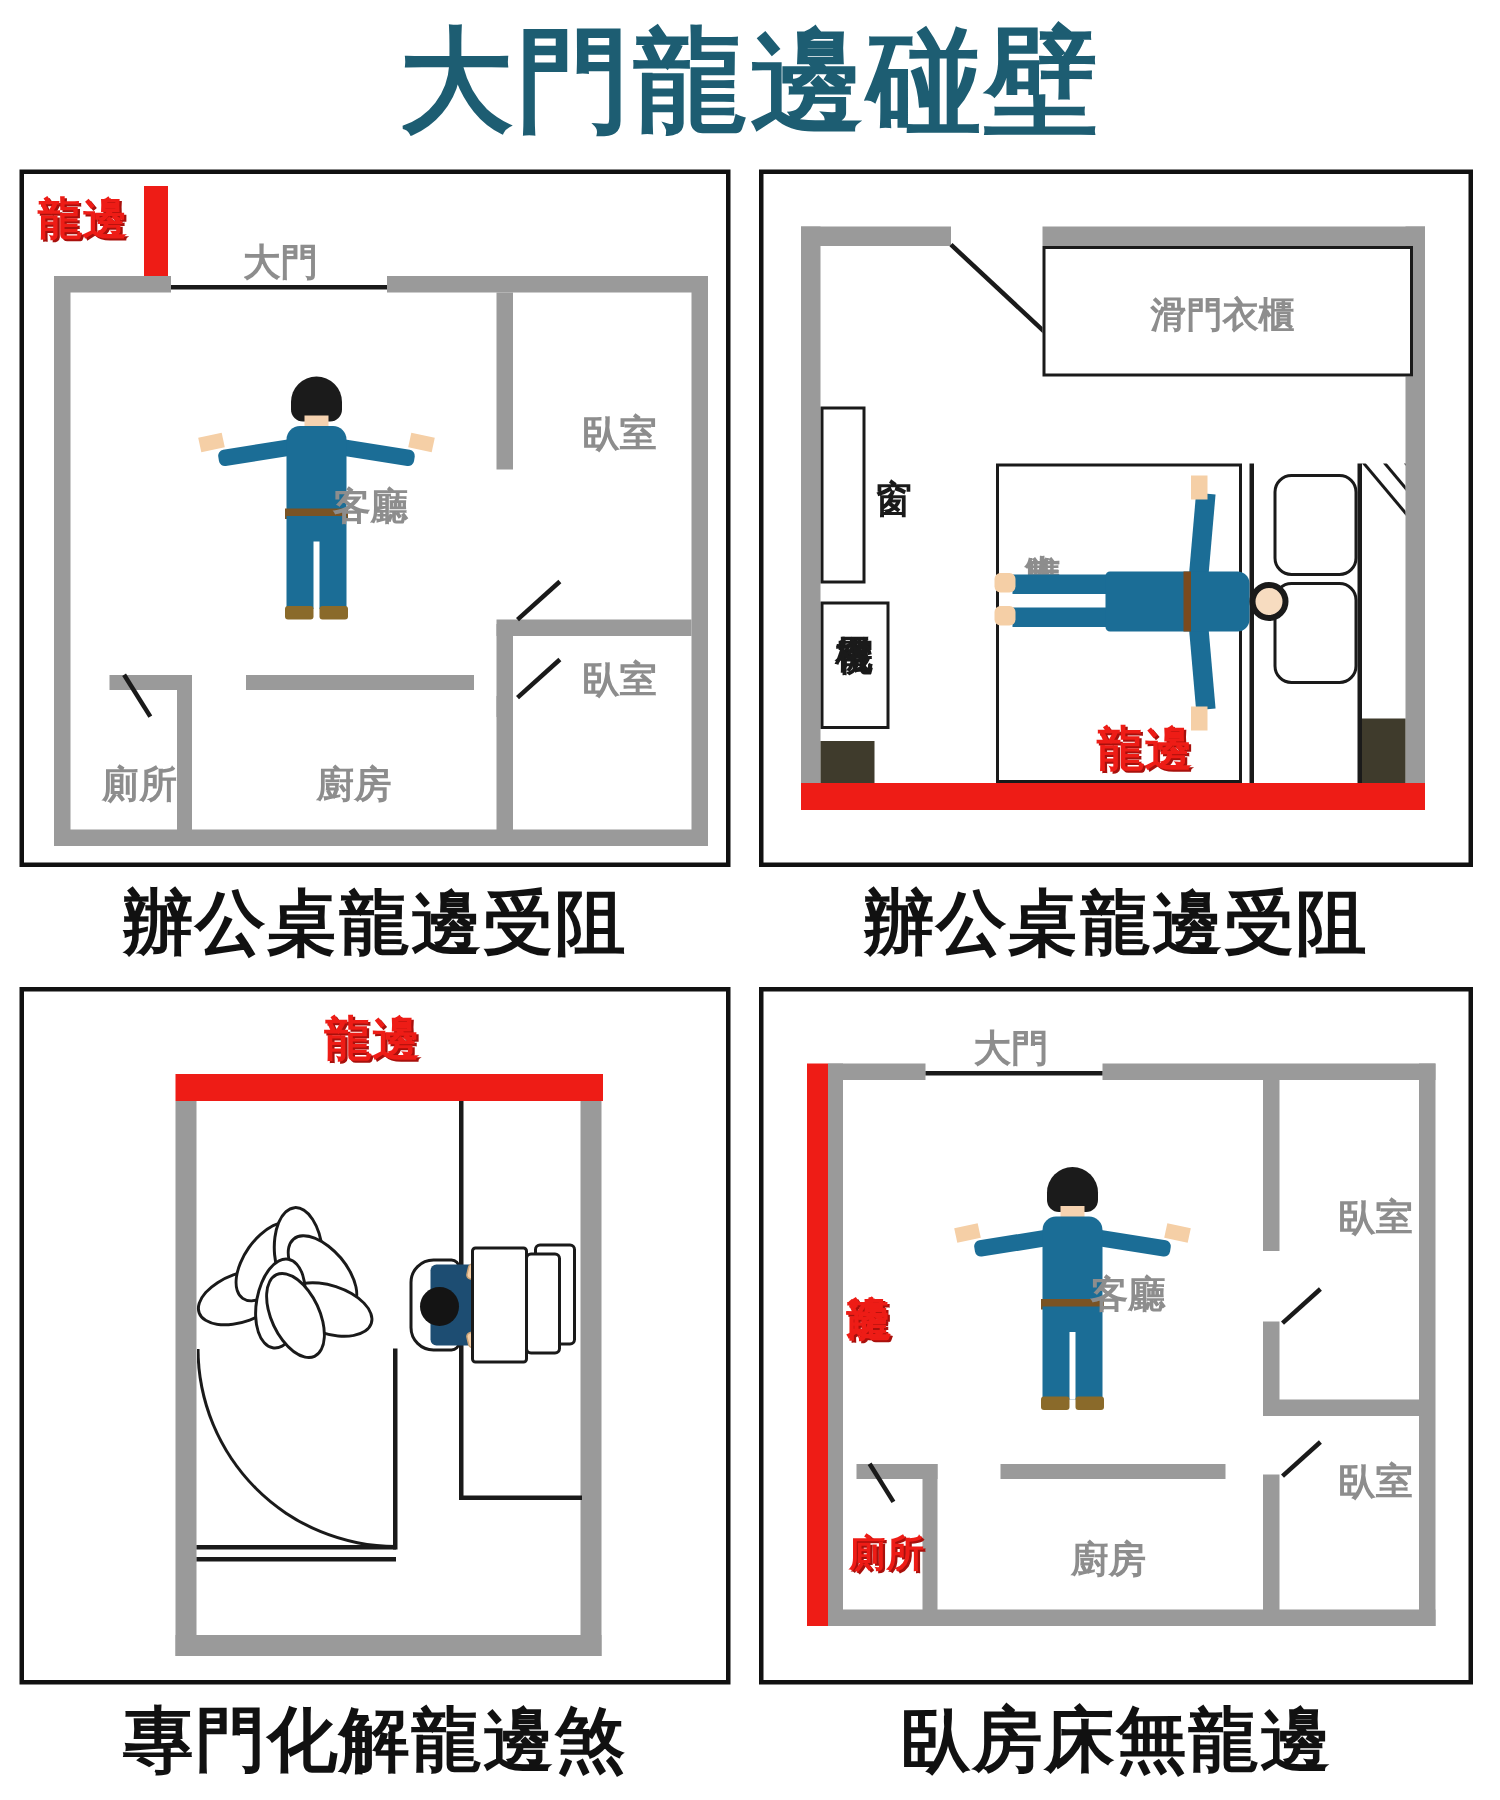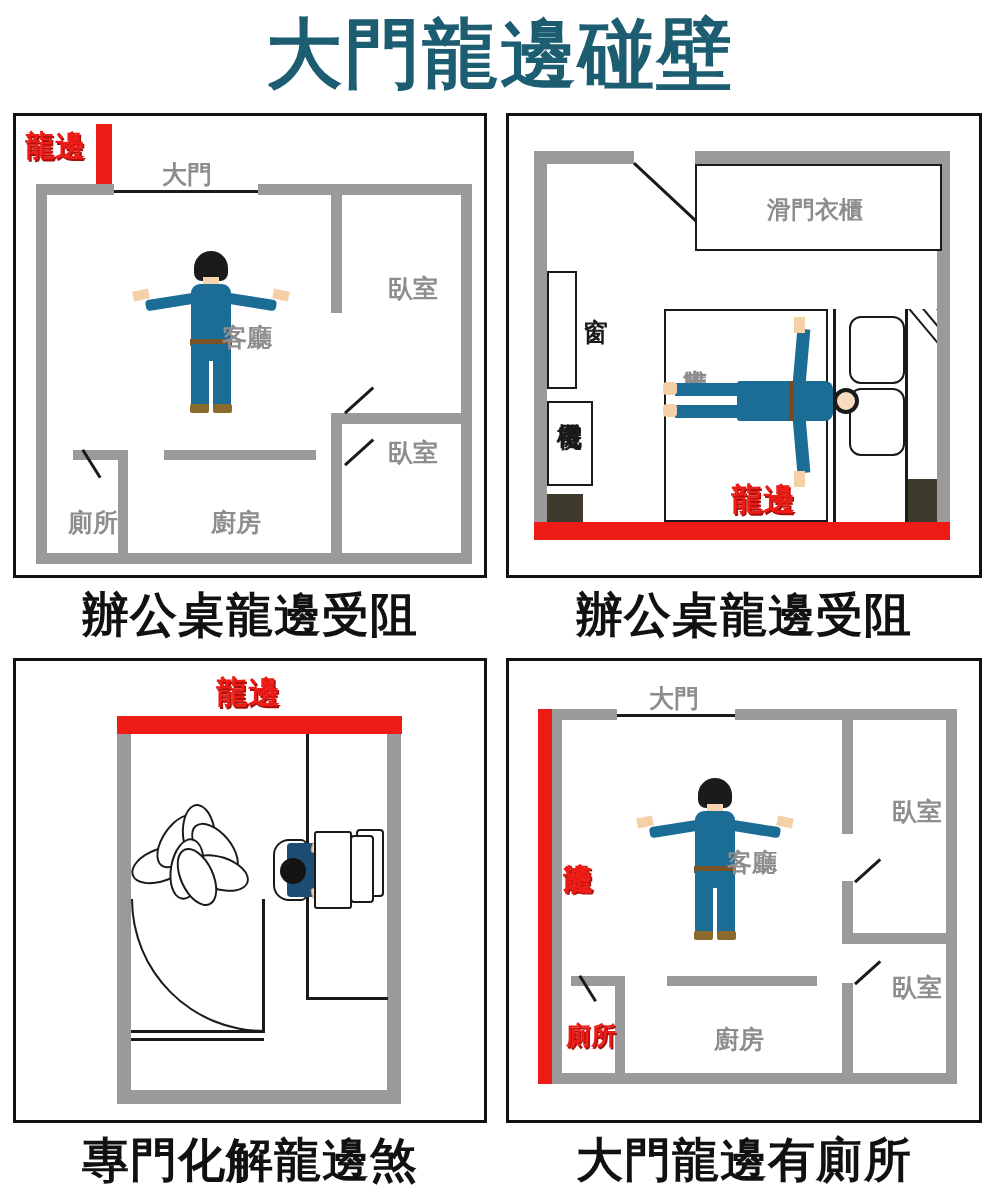--- a/index.html
+++ b/index.html
@@ -309,13 +309,13 @@
       <div class="torso"></div>
       <div class="belt"></div>
       <div class="legs"></div>
       <div class="legsplit"></div>
       <div class="shoe l"></div>
       <div class="shoe r"></div>
     </div>
     <div class="lbl" style="left:218px;top:185px;font-size:25px;">客廳</div>
   </div>
 </div>
-<div class="caption" id="cap-4">大門龍邊有廁所</div>
+<div class="caption" id="cap-4">臥房床無龍邊</div>
 
 </body></html>

